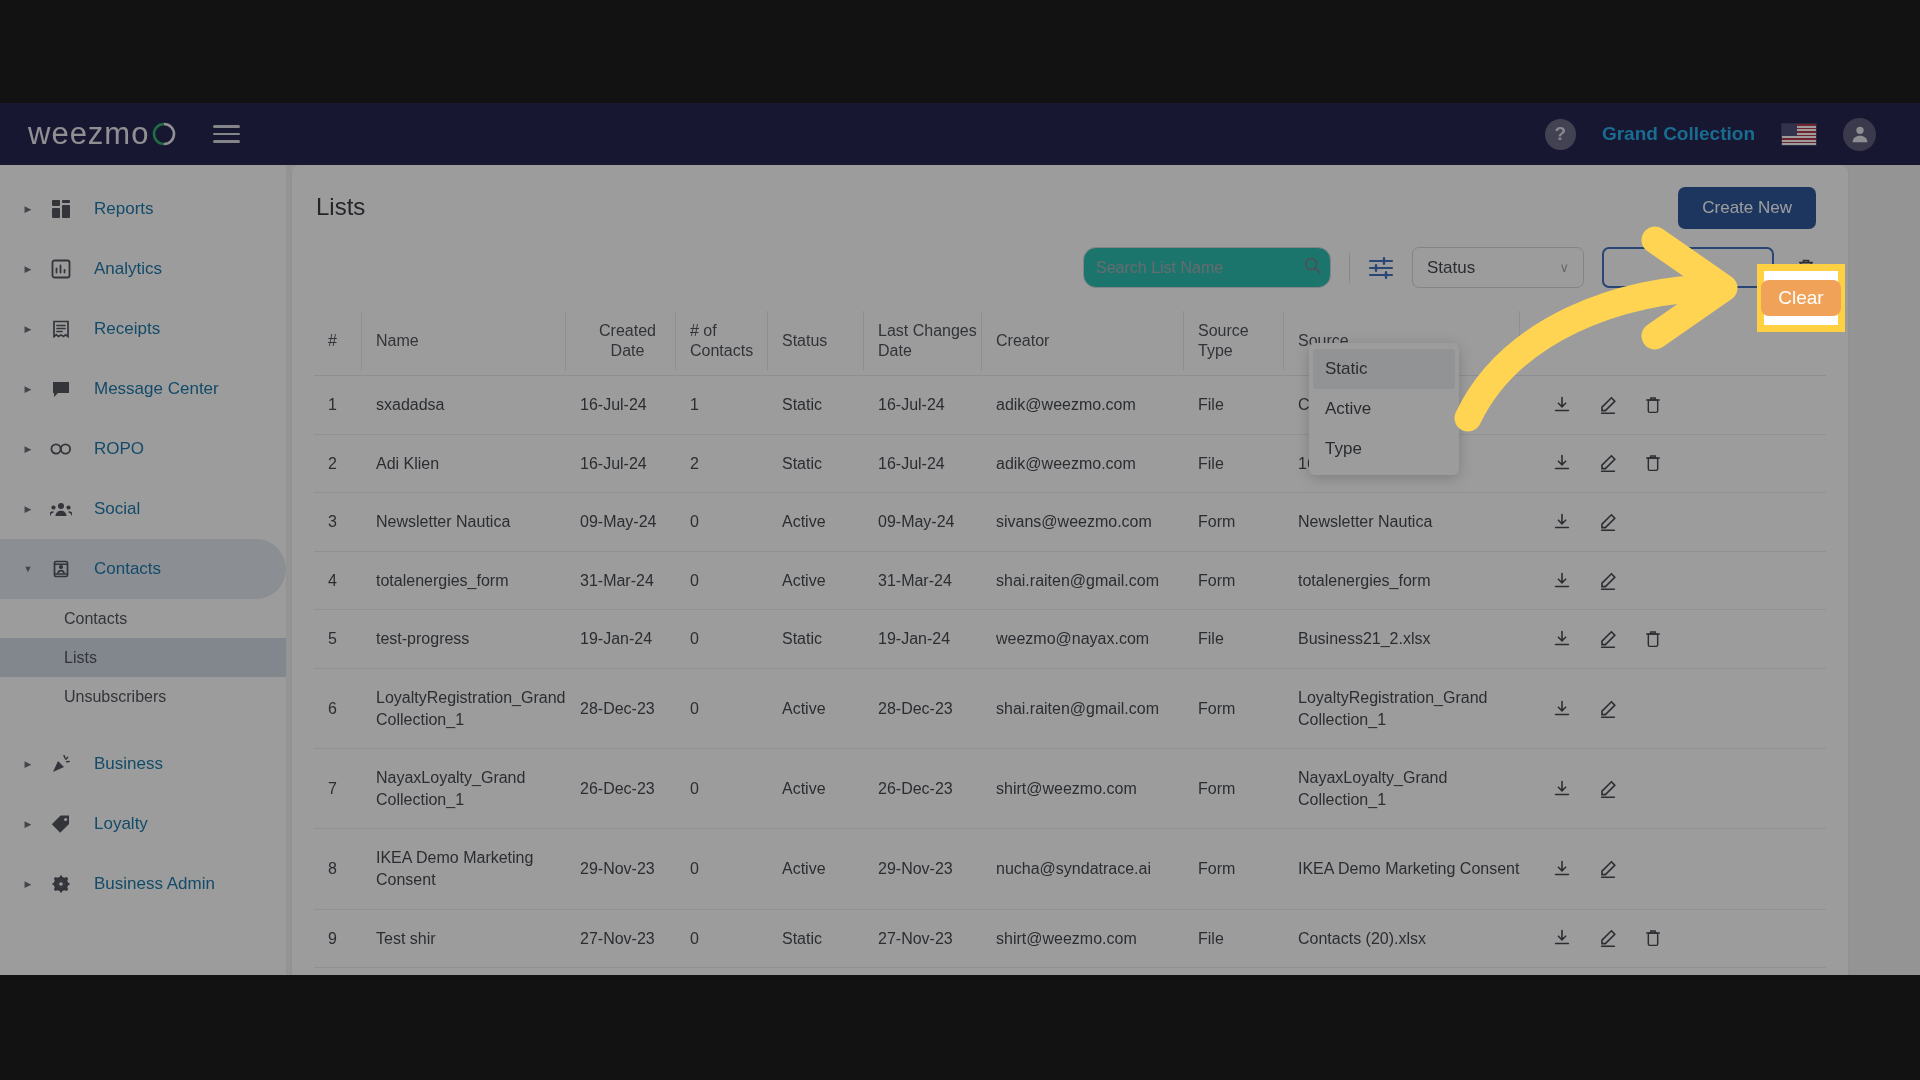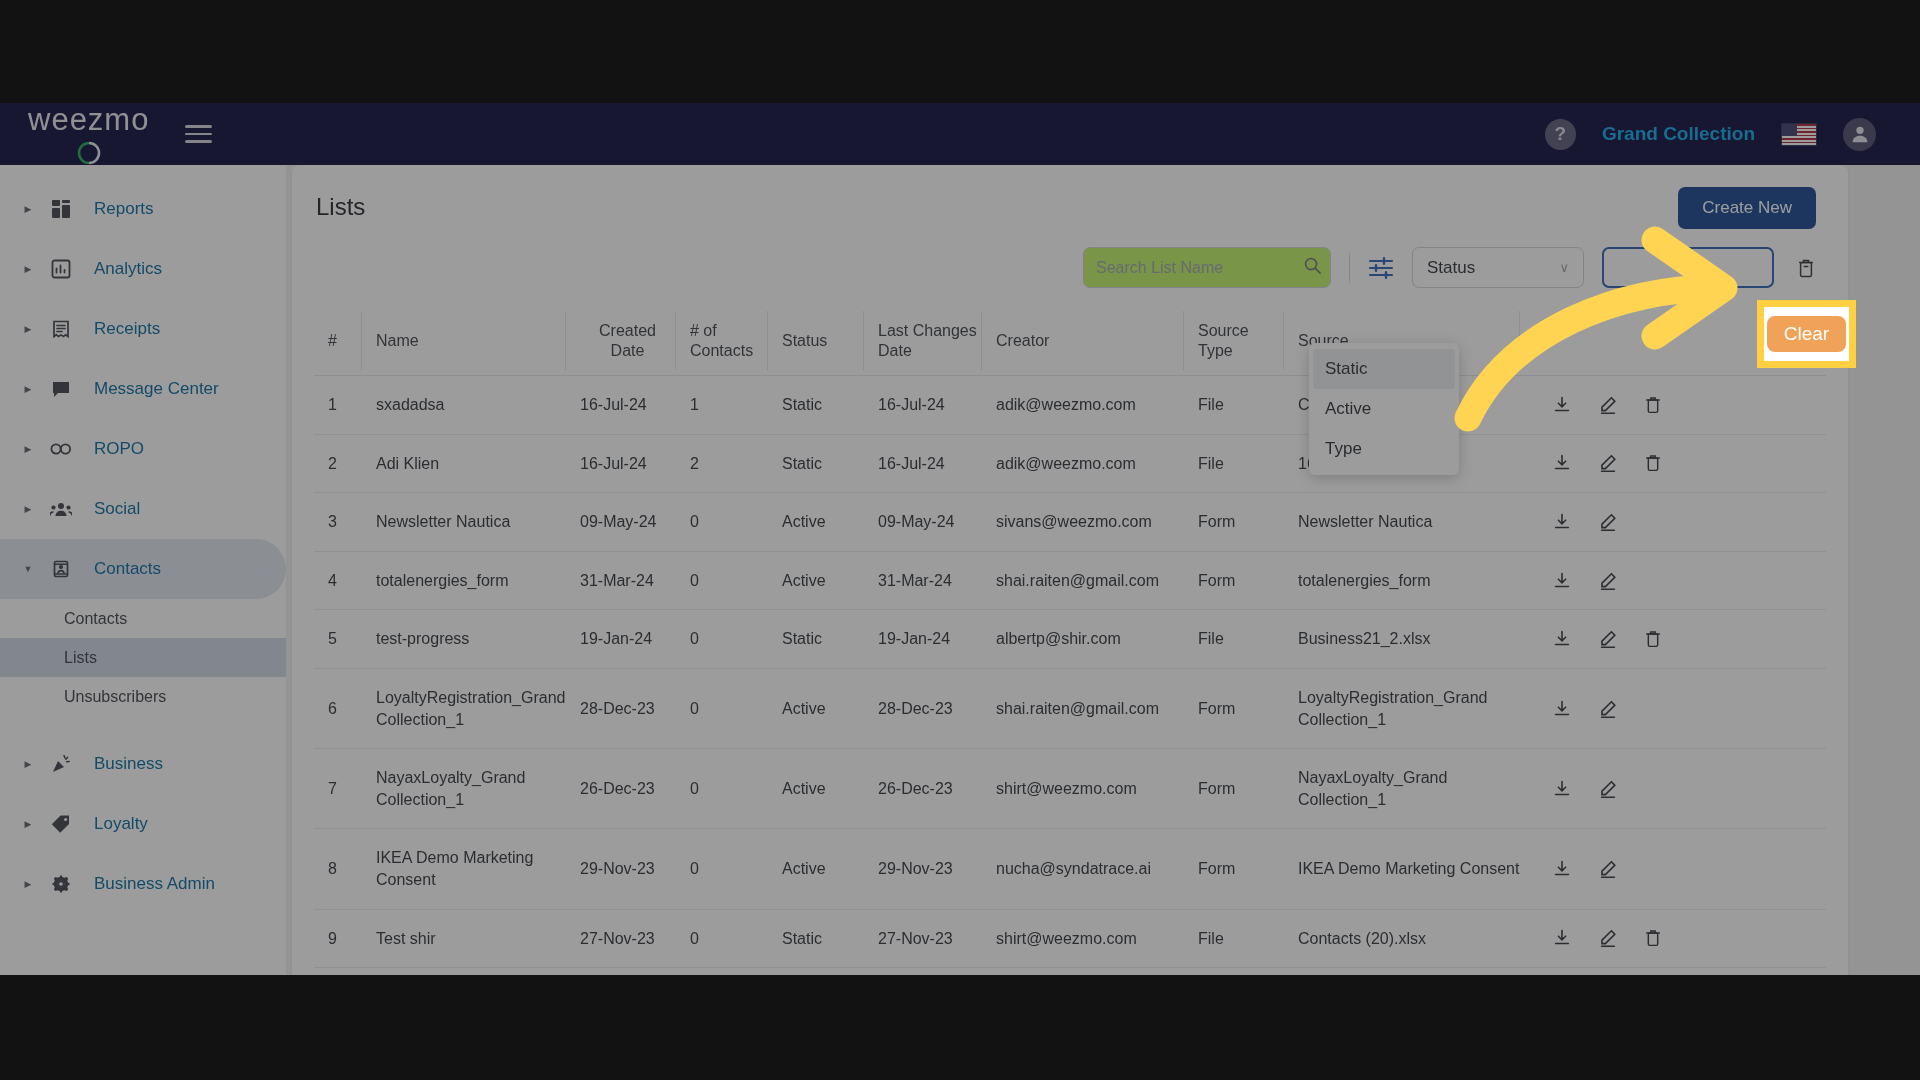--- a/index.html
+++ b/index.html
@@ -16,21 +16,21 @@
     width: 1920px; height: 872px;
     background: #f0f1f3; overflow: hidden;
   }
 
   
   #topbar {
     position: absolute; left: 0; top: 0; width: 1920px; height: 62px;
     background: #0a0a3c; display: flex; align-items: center;
     padding: 0 24px; z-index: 40;
   }
-  .logo { display:flex; align-items:center; gap:2px; margin-left:4px;flex-direction:column; }
+  .logo { display:flex; align-items:center; gap:2px; margin-left:4px; }
   .logo-text {
     font-size: 31px; letter-spacing: 1px; color:#e9e9ef; font-weight:400;
   }
   .logo-o { position:relative; display:inline-block; width:26px; height:26px; vertical-align:-3px; }
   .logo-o svg { display:block; }
   .hamburger { margin-left: 36px; display:flex; flex-direction:column; gap:5px; cursor:pointer; }
   .hamburger span { display:block; width:27px; height:2.5px; background:#d4d5dd; border-radius:2px; }
   .topbar-right { margin-left:auto; display:flex; align-items:center; gap:26px; padding-right:20px; }
   .help-icon {
     width:31px;height:31px;border-radius:50%;background:#5a5a78;color:#d9dae4;
@@ -78,22 +78,22 @@
     box-shadow:0 1px 3px rgba(0,0,0,.08);
   }
   .page-title { position:absolute; left:24px; top:28px; font-size:24px; color:#20242c; }
   .create-btn {
     position:absolute; right:32px; top:22px; background:#14448f; color:#fff;
     border:none; border-radius:7px; padding:11px 24px; font-size:17px; cursor:pointer;
     font-family:"Liberation Sans", sans-serif;
   }
   .toolbar { position:absolute; right:32px; top:82px; display:flex; align-items:center; gap:0; }
   .search-box {
-    width:248px; height:41px; border:1px solid #cfd3da; border-radius:7px;
-    display:flex; align-items:center; padding:8px 12px; background:#bef264;
+    width:248px; height:41px; border:1px solid #cfd3da; border-radius:13px;
+    display:flex; align-items:center; padding:8px 12px; background:#14b8a6;
   }
   .search-box input {
     border:none; outline:none; flex:1; font-size:16px; color:#41454d; background:transparent;
     font-family:"Liberation Sans", sans-serif;
   }
   .search-box input::placeholder { color:#9ea3ad; }
   .tb-sep { width:1px; height:30px; background:#d5d8de; margin:0 18px; }
   .filter-icon { cursor:pointer; margin-right:18px; display:flex; }
   .select-box {
     width:172px; height:41px; border:1px solid #cfd3da; border-radius:7px;
@@ -141,23 +141,23 @@
   .c-src   { width:236px; }
   .c-acts  { width:200px; }
 
   
   #dim { position:absolute; left:0; top:0; width:1920px; height:1080px;
          background:rgba(40,40,40,.46); z-index:100; pointer-events:none; }
 
   
   #annot { position:absolute; left:0; top:0; width:1920px; height:1080px; z-index:120; pointer-events:none; }
   .hl-box {
-    position:absolute; left:1757px; top:264px; width:99px; height:68px;
+    position:absolute; left:1757px; top:264px; width:88px; height:68px;
     background:#fff; border:7px solid #ffd042; box-sizing:border-box;
-    display:flex; align-items:center; justify-content:center;margin-top:36px;
+    display:flex; align-items:center; justify-content:center;
   }
   .clear-btn {
     background:#f0a259; color:#fff; border:none; border-radius:8px;
     padding:7px 17px; font-size:19px; font-family:"Liberation Sans", sans-serif;
     cursor:pointer; pointer-events:auto;
   }
 </style>
 </head>
 <body>
 
@@ -496,21 +496,21 @@
                 </div>
               </div>
             </div>
             <div class="trow">
               <div class="td c-num">5</div>
               <div class="td c-name">test-progress</div>
               <div class="td c-cdate">19-Jan-24</div>
               <div class="td c-cont">0</div>
               <div class="td c-stat">Static</div>
               <div class="td c-ldate">19-Jan-24</div>
-              <div class="td c-crea">albertp@shir.com</div>
+              <div class="td c-crea">weezmo@nayax.com</div>
               <div class="td c-stype">File</div>
               <div class="td c-src">Business21_2.xlsx</div>
               <div class="td c-acts">
                 <div class="acts">
                   <span class="act">
                     <svg width="20" height="20" viewBox="0 0 20 20" fill="none" stroke="#2f333a" stroke-width="1.6" stroke-linecap="round">
                       <path d="M10 2.5v9M6.4 8.2 10 11.8l3.6-3.6M3.6 15.5h12.8"></path>
                     </svg>
                   </span>
                   <span class="act">

